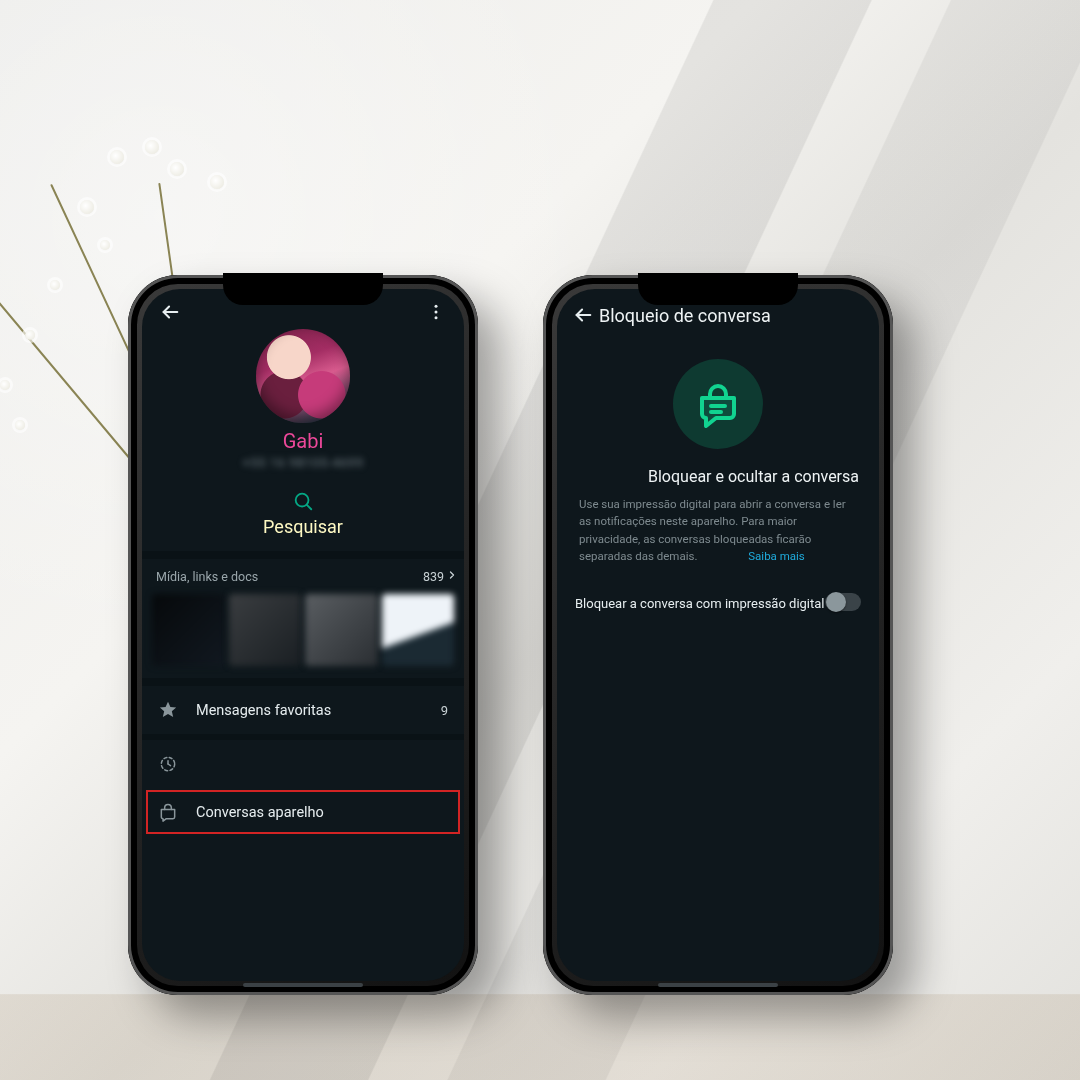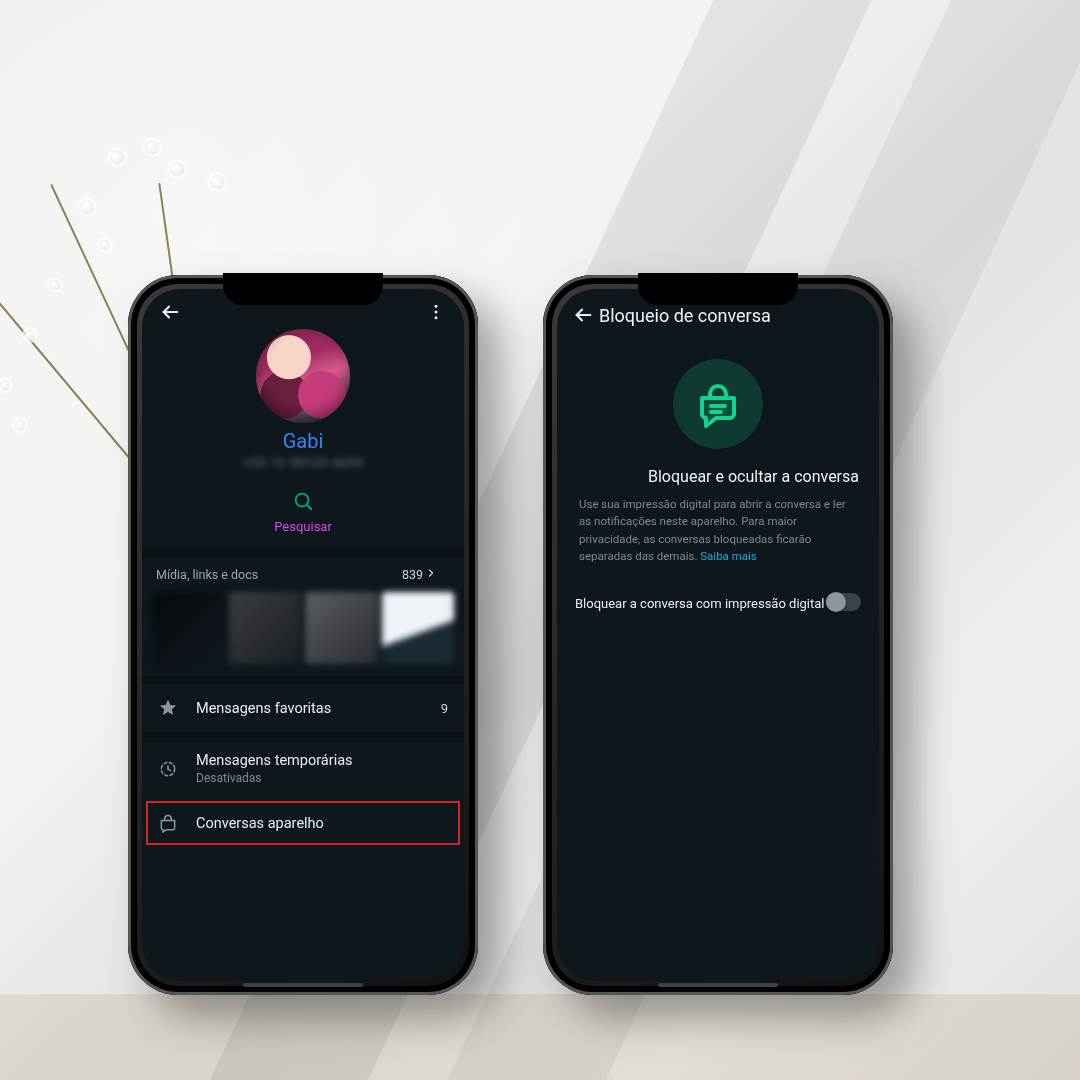--- a/index.html
+++ b/index.html
@@ -140,49 +140,49 @@
     margin: -6px auto 6px auto;
     background:
       radial-gradient(circle at 35% 30%, #f7d6c9 0%, #f7d6c9 24%, transparent 25%),
       radial-gradient(circle at 70% 70%, #c63b7a 0%, #c63b7a 25%, transparent 26%),
       radial-gradient(circle at 30% 70%, #6a1f3e 0%, #6a1f3e 25%, transparent 26%),
       linear-gradient(160deg,#7a2048 0%, #a32d63 35%, #d85b8e 55%, #05313a 100%);
     box-shadow: inset 0 -6px 14px rgba(0,0,0,0.4);
   }
   .profile-name {
     font-size: 20px;
-    color: #3b82f6;
+    color: #ec4899;
     margin-top: 2px;
   }
   .profile-phone {
     font-size: 13px;
     color: #6e7a80;
     filter: blur(3px);
     margin-top: 2px;
     letter-spacing: 0.5px;
   }
   .search-block {
     text-align: center;
     padding: 10px 0 14px 0;
   }
   .search-icon {
     color: #04a784;
     display: block;
     margin: 0 auto 4px auto;
   }
   .search-label {
-    color: #d946ef;
-    font-size: 13px;
+    color: #fef9c3;
+    font-size: 18px;
   }
   .section-gap { height: 8px; background: #0a1216; }
   .media-header {
     display: flex;
     align-items: center;
     justify-content: space-between;
-    padding: 10px 27px 6px 14px;
+    padding: 10px 6px 6px 14px;
     font-size: 12.5px;
     color: #9aa6ab;
   }
   .media-count { display: flex; align-items: flex-start; gap: 2px; color: #c8d1d4; font-size: 12.5px;}
   .media-strip {
     display: flex;
     gap: 4px;
     padding: 4px 10px 12px 10px;
   }
   .media-thumb {
@@ -243,21 +243,21 @@
     margin-bottom: 10px;
     text-align: right;
   }
   .hero-desc {
     font-size: 11.5px;
     line-height: 1.5;
     color: #7e8a8f;
     text-align: left;
     padding: 0 2px;
   }
-  .hero-desc .link { color: #1faadb; }
+  .hero-desc .link { color: #1faadb; margin-left: 48px; }
   .toggle-row {
     display: flex;
     align-items: flex-end;
     justify-content: space-between;
     padding: 22px 18px;
     font-size: 13px;
     color: #e6edef;
   }
   .switch {
     width: 36px; height: 18px; border-radius: 10px; background: #3a4348; position: relative;
@@ -362,24 +362,20 @@
       <div class="section-gap" style="height:6px"></div>
 
       <div class="list-row">
         <span class="row-icon">
           <svg width="20" height="20" viewBox="0 0 24 24" fill="none" stroke="currentColor" stroke-width="1.8" stroke-linecap="round">
               <circle cx="12" cy="12" r="8" stroke-dasharray="3.5 3"></circle>
               <line x1="12" y1="12" x2="12" y2="8"></line>
               <line x1="12" y1="12" x2="15" y2="14"></line>
             </svg>
         </span>
-        <div class="row-main">
-          <div>Mensagens temporárias</div>
-          <div class="row-sub">Desativadas</div>
-        </div>
       </div>
 
       <div class="list-row">
         <span class="row-icon">
           <svg width="20" height="20" viewBox="0 0 24 24" fill="none" stroke="currentColor" stroke-width="1.8" stroke-linecap="round" stroke-linejoin="round">
               <path d="M4 9h16v9a2 2 0 0 1-2 2H10l-4 3v-3H6a2 2 0 0 1-2-2V9z"></path>
               <path d="M8 9V7a4 4 0 0 1 8 0v2"></path>
             </svg>
         </span>
         <div class="row-main">Conversas aparelho</div>

